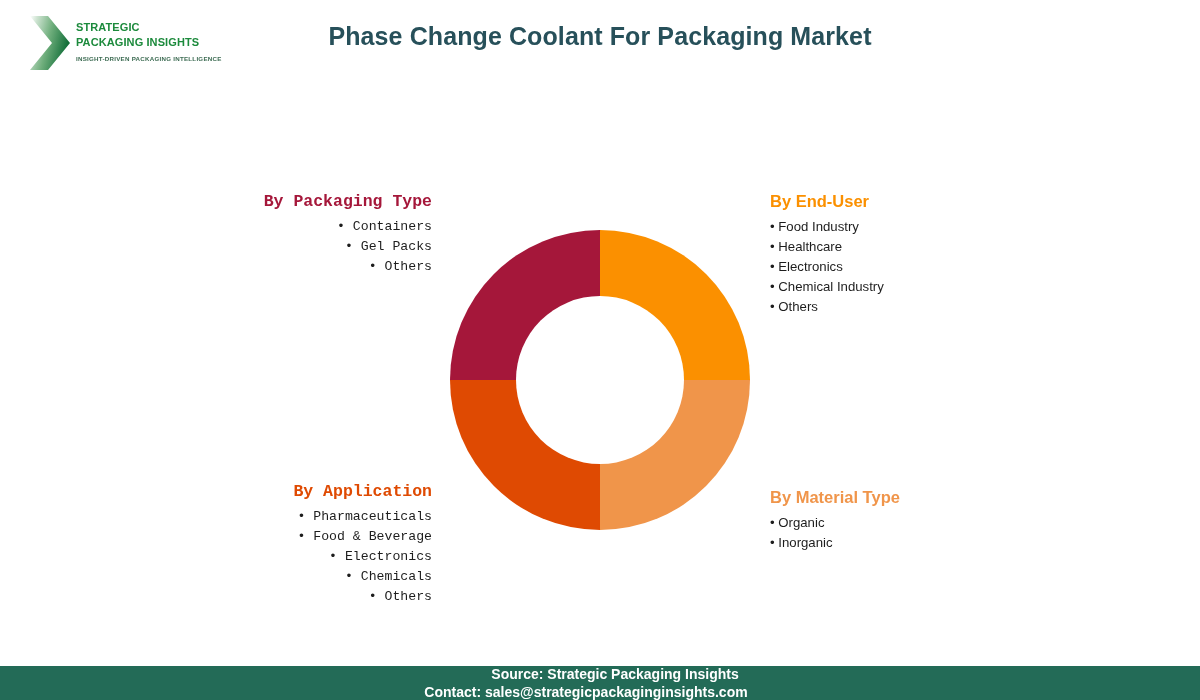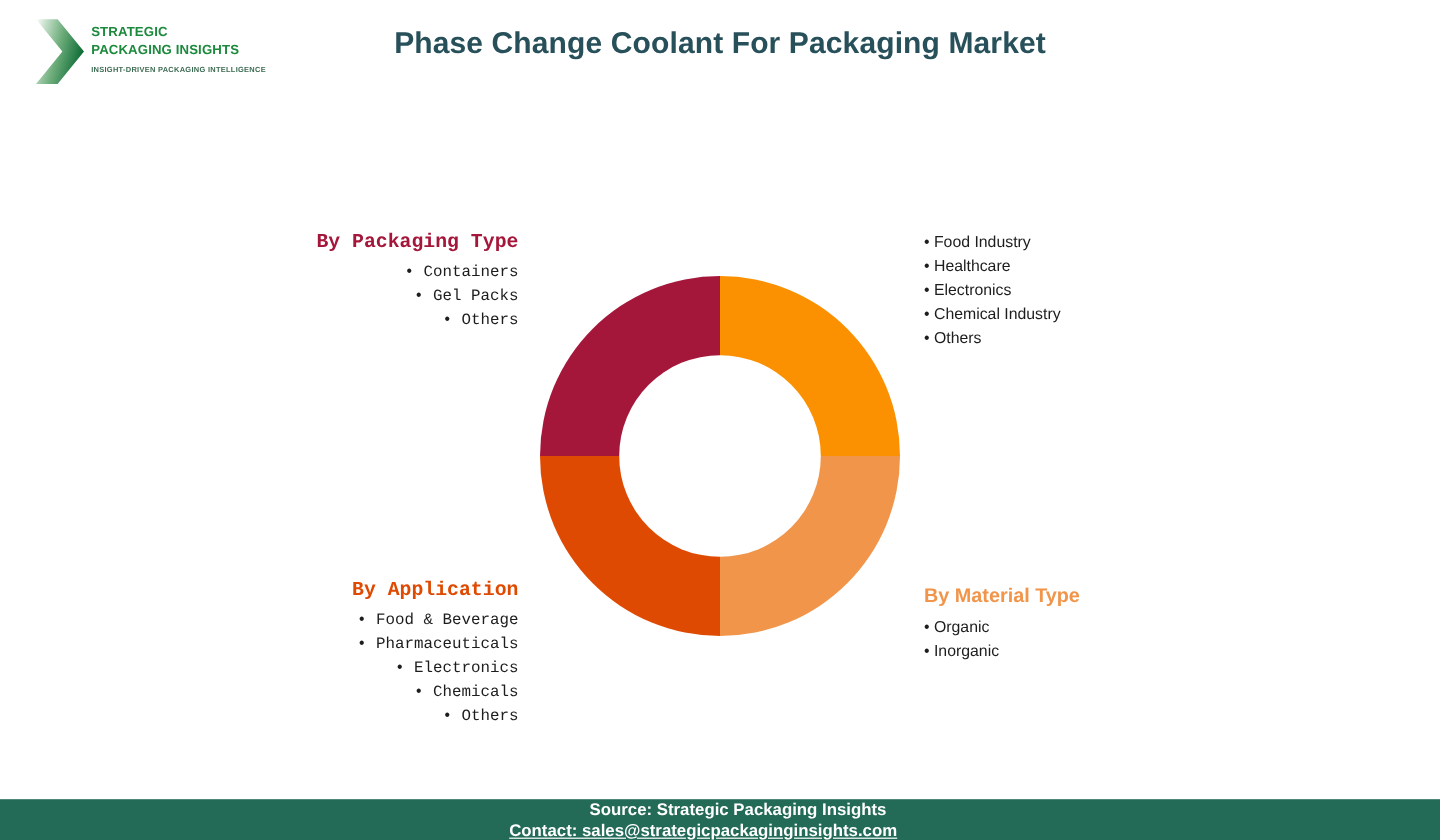--- a/index.html
+++ b/index.html
@@ -191,44 +191,45 @@
 <div class="cat cat-right-align" id="cat-packaging">
   <div class="cat-title" style="color: rgb(165, 23, 58);">By Packaging Type</div>
   <ul class="cat-list">
     <li><span class="bullet">•</span> <span>Containers</span></li>
     <li><span class="bullet">•</span> <span>Gel Packs</span></li>
     <li><span class="bullet">•</span> <span>Others</span></li>
   </ul>
 </div>
 
 <div class="cat cat-left-align" id="cat-enduser">
+  <div class="cat-title" style="color: rgb(251, 144, 0);">By End-User</div>
   <ul class="cat-list">
     <li><span class="bullet">•</span> <span>Food Industry</span></li>
     <li><span class="bullet">•</span> <span>Healthcare</span></li>
     <li><span class="bullet">•</span> <span>Electronics</span></li>
     <li><span class="bullet">•</span> <span>Chemical Industry</span></li>
     <li><span class="bullet">•</span> <span>Others</span></li>
   </ul>
 </div>
 
 <div class="cat cat-right-align" id="cat-application">
   <div class="cat-title" style="color: rgb(223, 74, 2);">By Application</div>
   <ul class="cat-list">
+    <li><span class="bullet">•</span> <span>Pharmaceuticals</span></li>
     <li><span class="bullet">•</span> <span>Food &amp; Beverage</span></li>
-    <li><span class="bullet">•</span> <span>Pharmaceuticals</span></li>
     <li><span class="bullet">•</span> <span>Electronics</span></li>
     <li><span class="bullet">•</span> <span>Chemicals</span></li>
     <li><span class="bullet">•</span> <span>Others</span></li>
   </ul>
 </div>
 
 <div class="cat cat-left-align" id="cat-material">
   <div class="cat-title" style="color: rgb(240, 149, 74);">By Material Type</div>
   <ul class="cat-list">
     <li><span class="bullet">•</span> <span>Organic</span></li>
     <li><span class="bullet">•</span> <span>Inorganic</span></li>
   </ul>
 </div>
 
 <div class="footer" style="background: rgb(35, 107, 87);">
   <div class="footer-left" style="color: rgb(255, 255, 255);">Source: Strategic Packaging Insights</div>
-  <div class="footer-right" style="color: rgb(255, 255, 255); text-decoration: underline;">Contact: sales@strategicpackaginginsights.com</div>
+  <div class="footer-right" style="color: rgb(255, 255, 255);">Contact: sales@strategicpackaginginsights.com</div>
 </div>
 
 </body></html>

